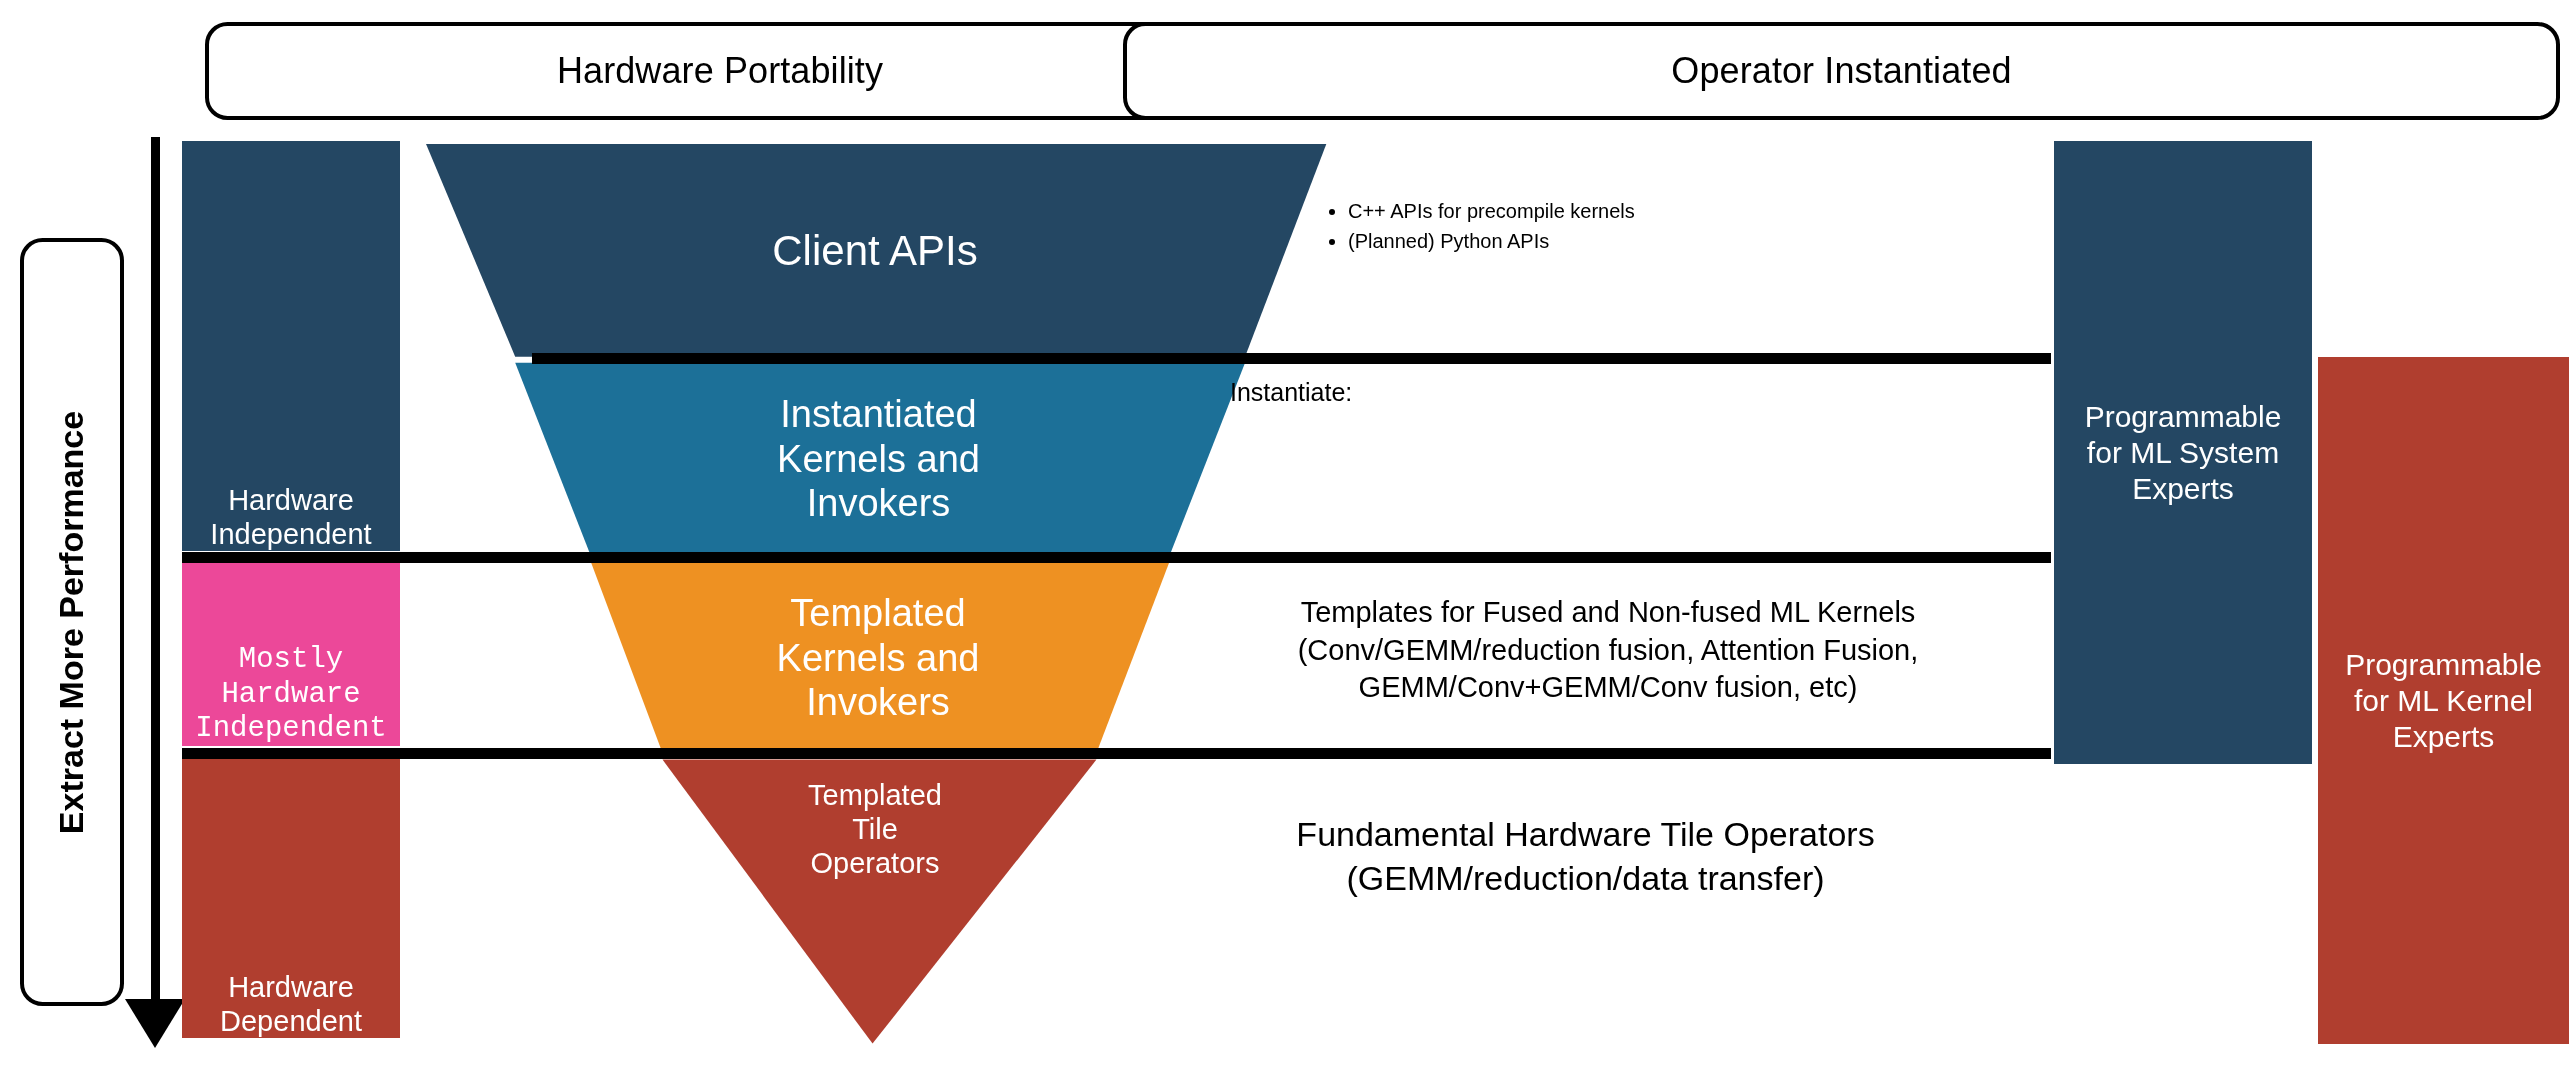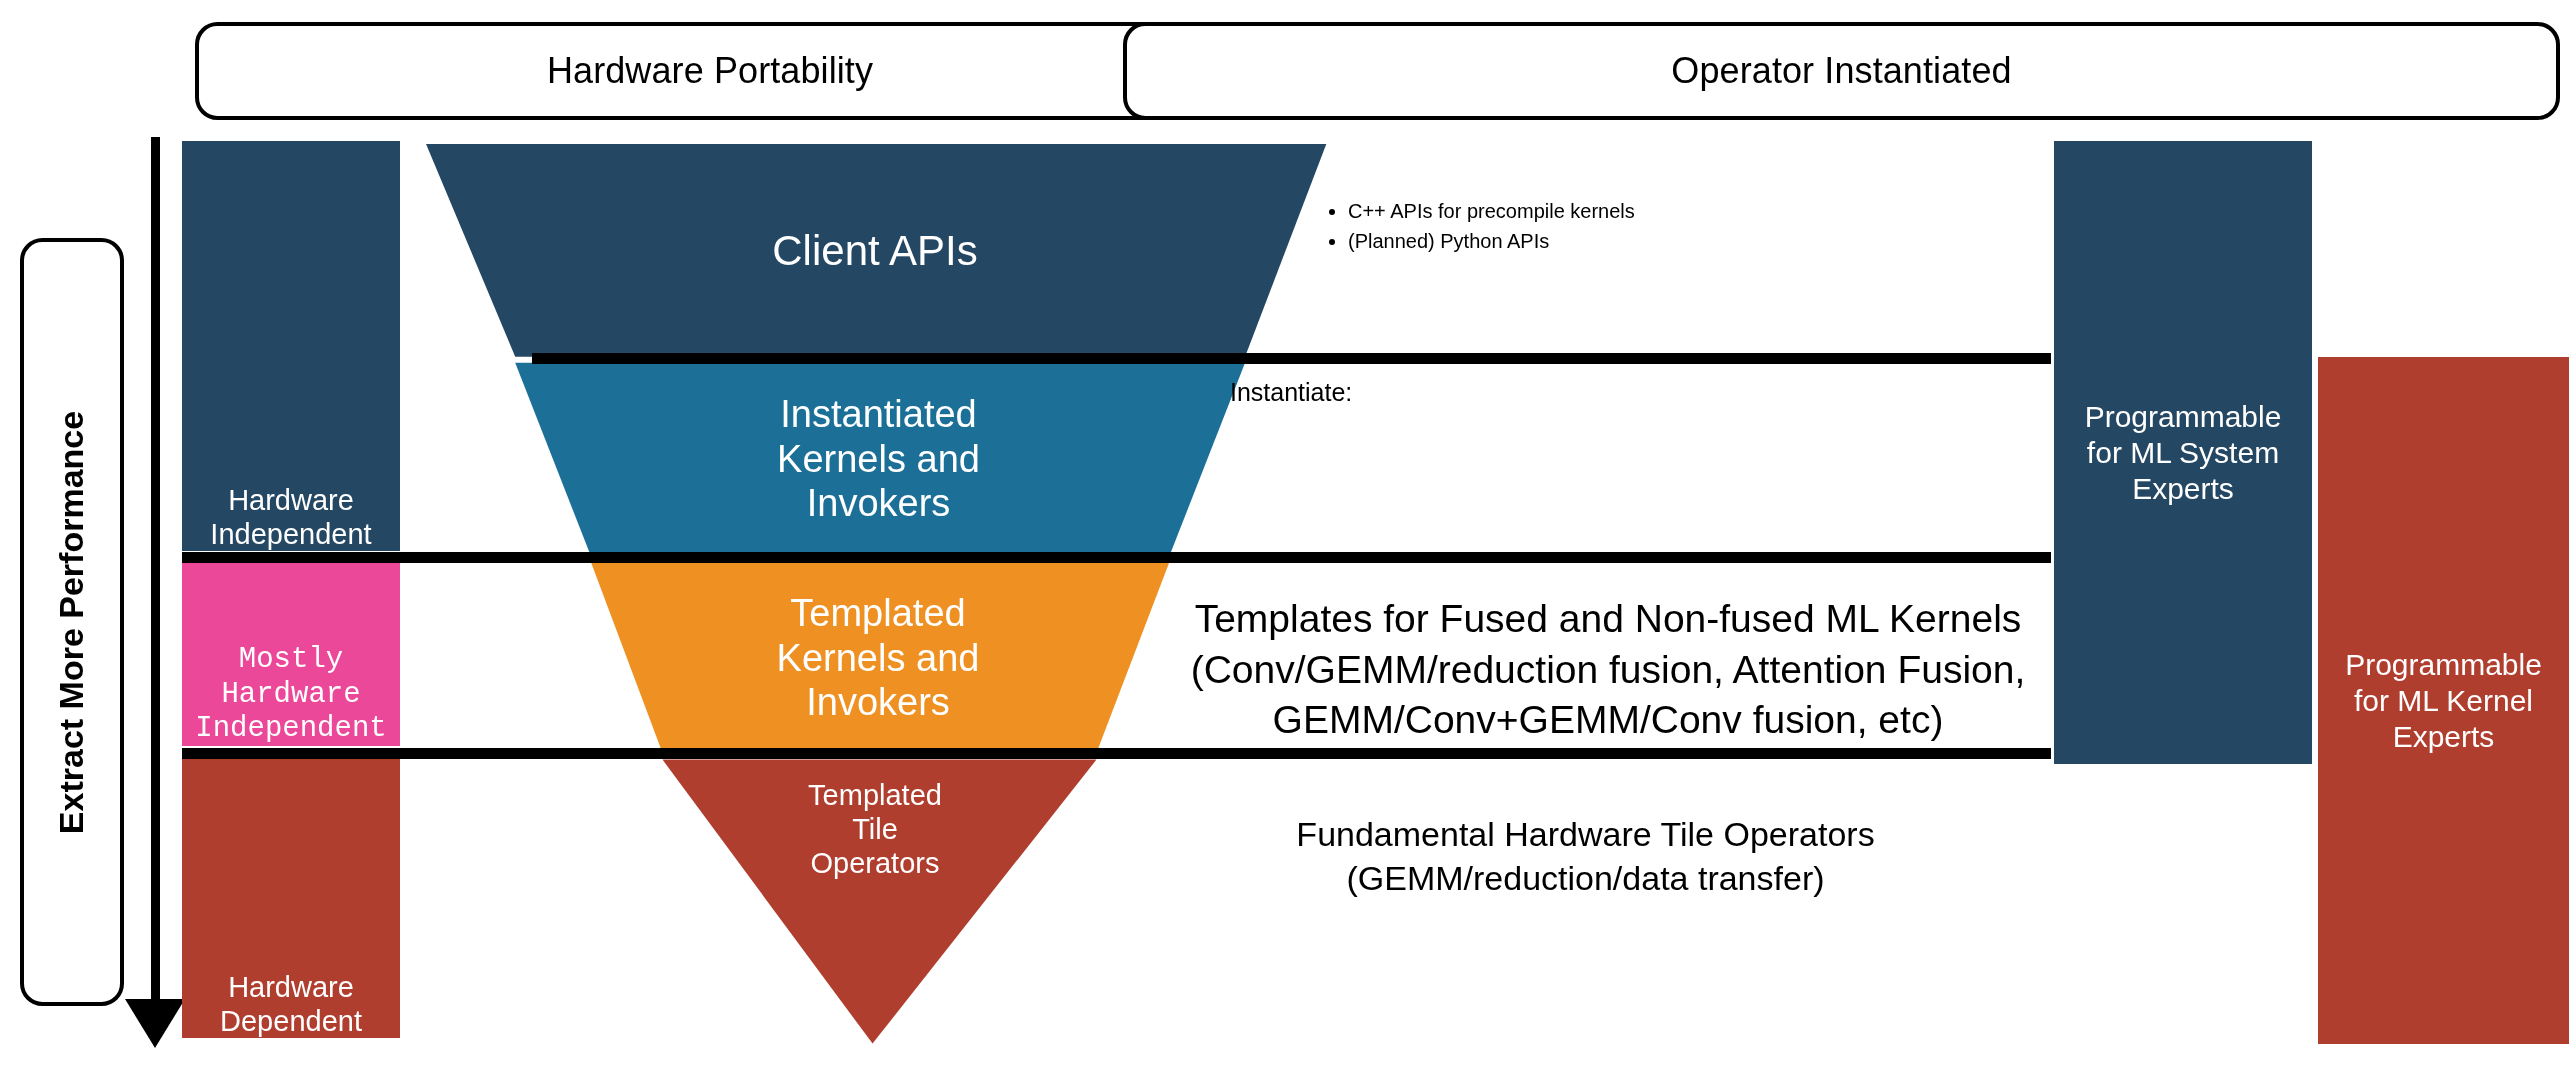--- a/index.html
+++ b/index.html
@@ -48,21 +48,21 @@
 
   
   .rblock{position:absolute;display:flex;align-items:center;justify-content:center;
           text-align:center;color:#fff;line-height:1.2;font-size:30px;}
 </style>
 </head>
 <body>
 
 <div class="stage">
 
-  <div class="capsule" style="left:195px;top:22px;width:1030px;height:98px;">
+  <div class="capsule" style="left:205px;top:22px;width:1030px;height:98px;">
     <span>Hardware Portability</span>
   </div>
 
   <div class="capsule" style="left:1123px;top:22px;width:1437px;height:98px;">
     <span>Operator Instantiated</span>
   </div>
 
   <div class="arrow-shaft" style="left:151px;top:137px;width:8.6px;height:865px;"></div>
   <div class="arrow-head" style="left:125px;top:999px;"></div>
 
@@ -127,21 +127,21 @@
     <ul>
       <li>C++ APIs for precompile kernels</li>
       <li>(Planned) Python APIs</li>
     </ul>
   </div>
 
   <div class="desc" style="left:1230px;top:376px;width:812px;font-size:25px;line-height:1.32;">
     <p class="lead">Instantiate:</p>
   </div>
 
-  <div class="desc center-txt" style="left:1169px;top:594px;width:878px;font-size:39px;">
+  <div class="desc center-txt" style="left:1169px;top:594px;width:878px;font-size:29px;">
     <div>Templates for Fused and Non-fused ML Kernels</div>
     <div>(Conv/GEMM/reduction fusion, Attention Fusion,</div>
     <div>GEMM/Conv+GEMM/Conv fusion, etc)</div>
   </div>
 
   <div class="desc center-txt" style="left:1123px;top:812px;width:925px;font-size:34px;">
     <div>Fundamental Hardware Tile Operators</div>
     <div>(GEMM/reduction/data transfer)</div>
   </div>
 

